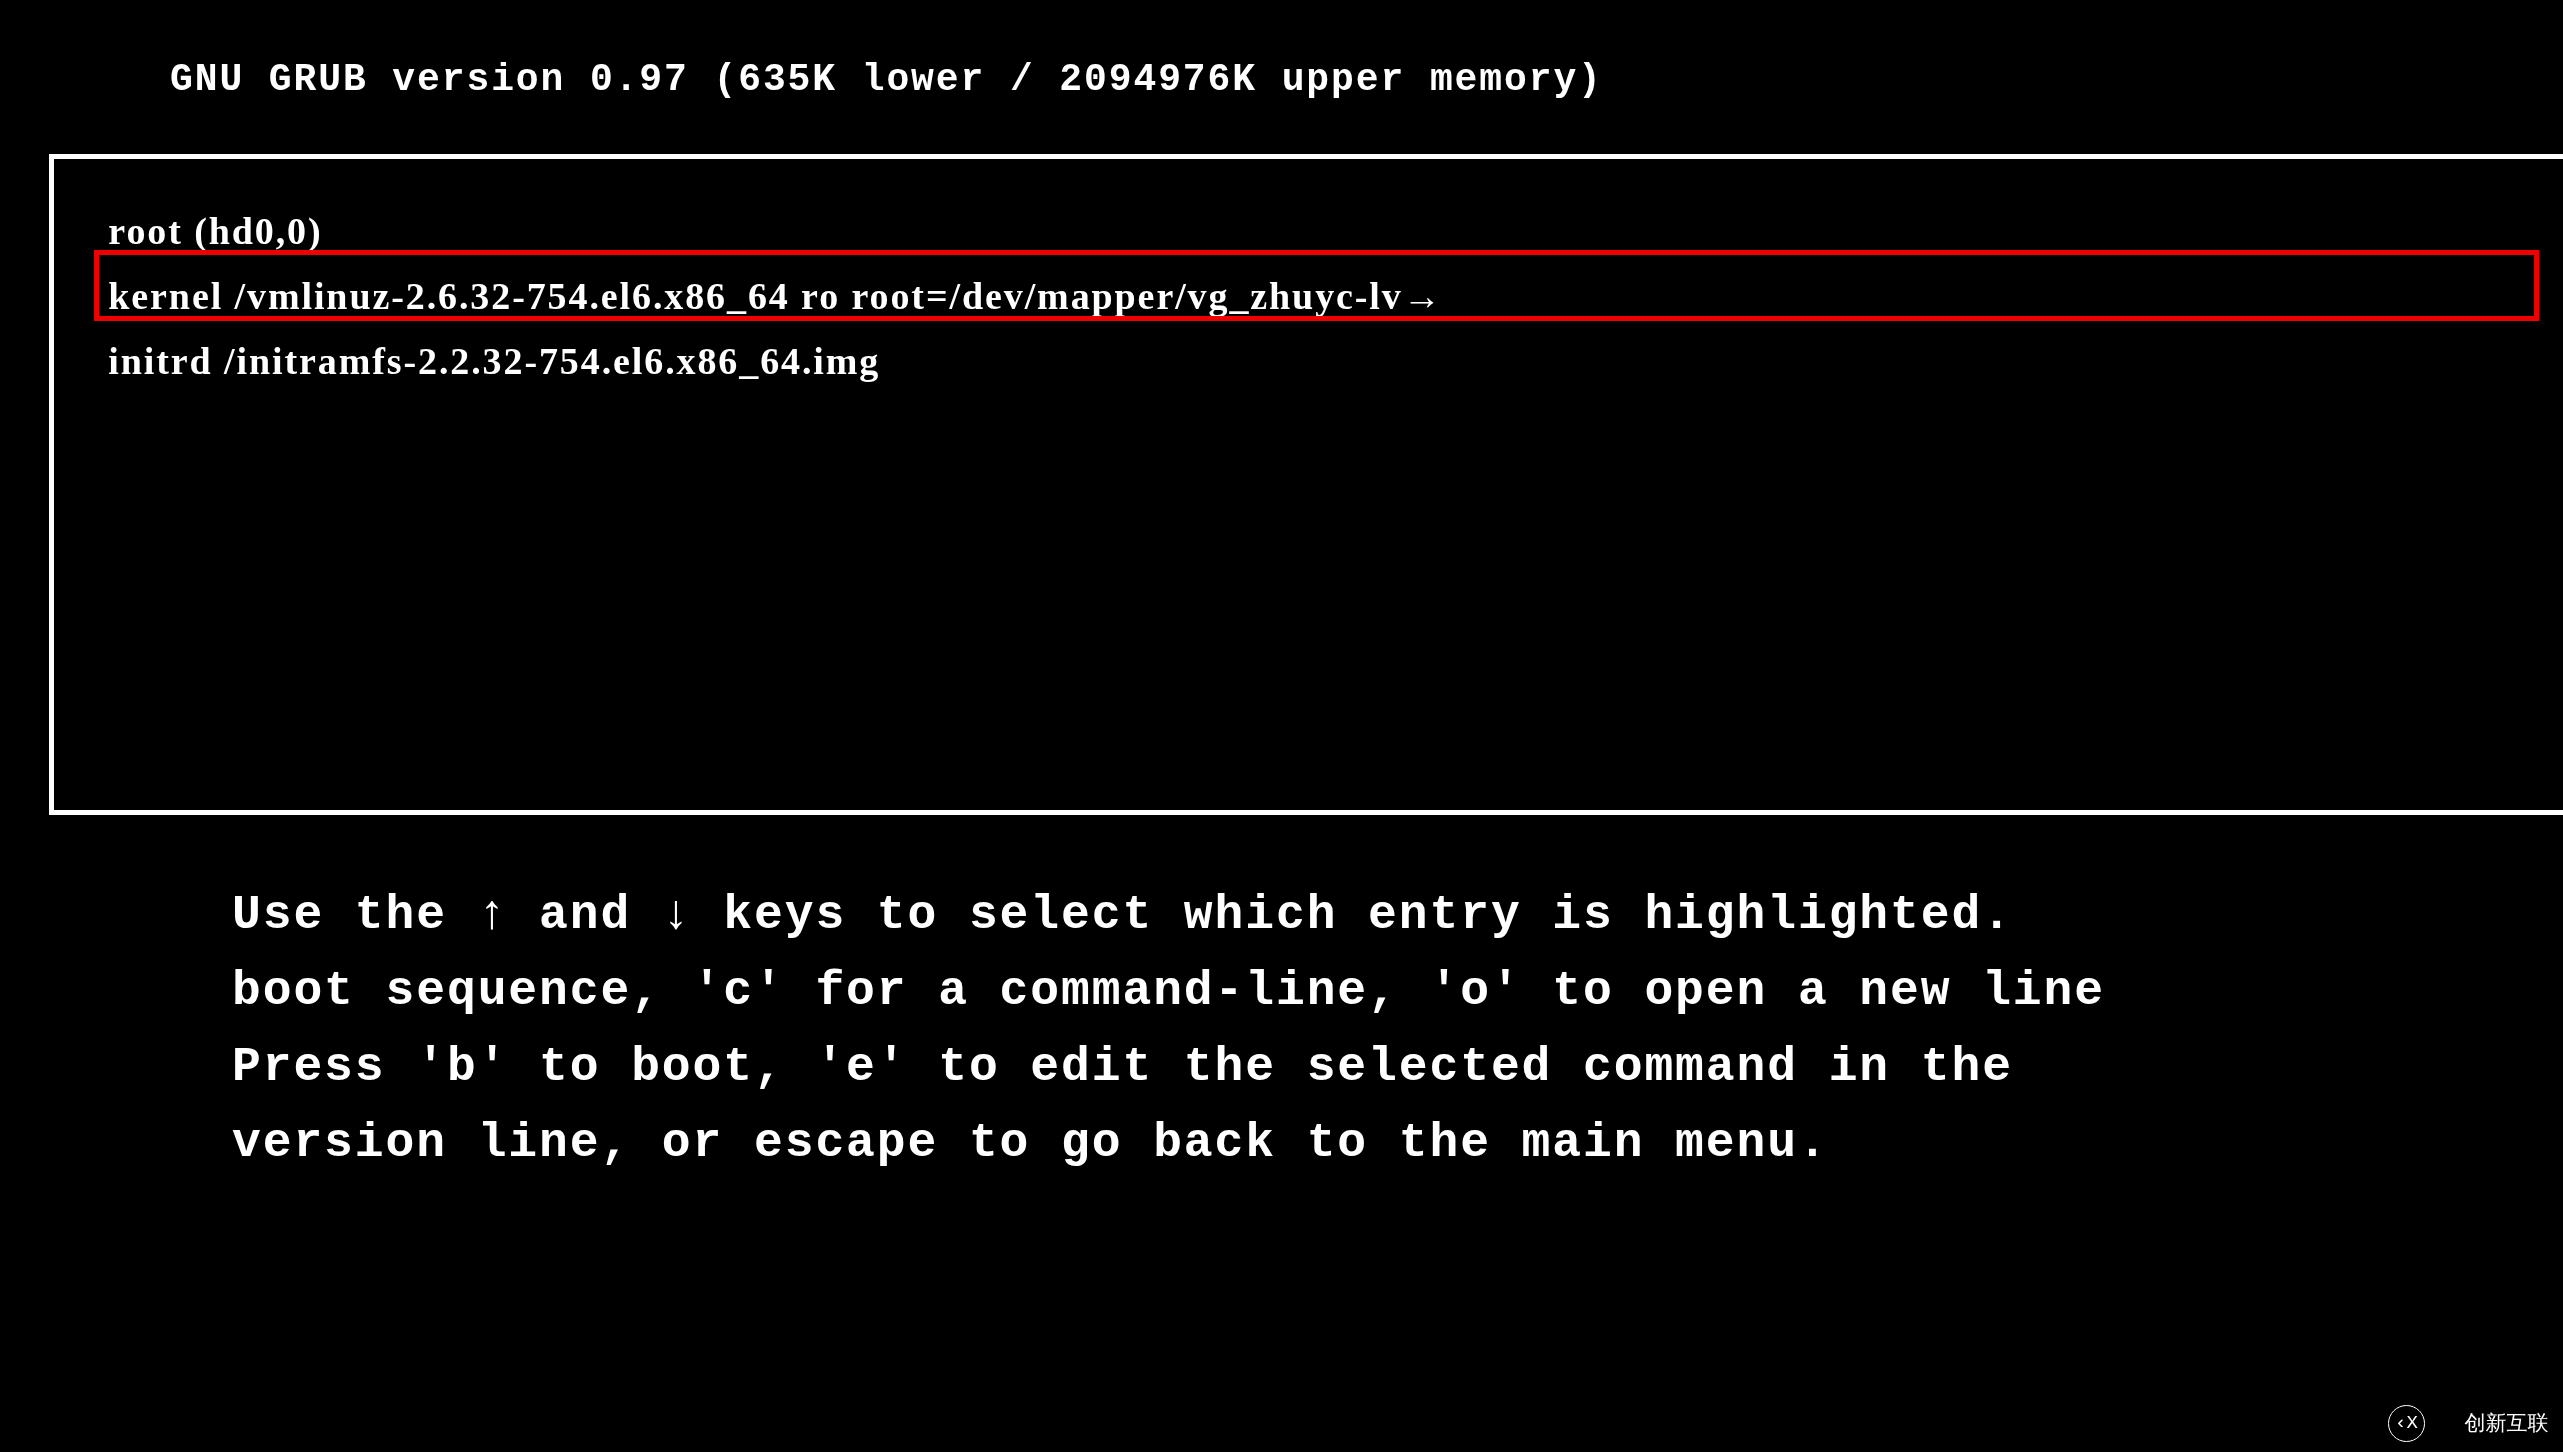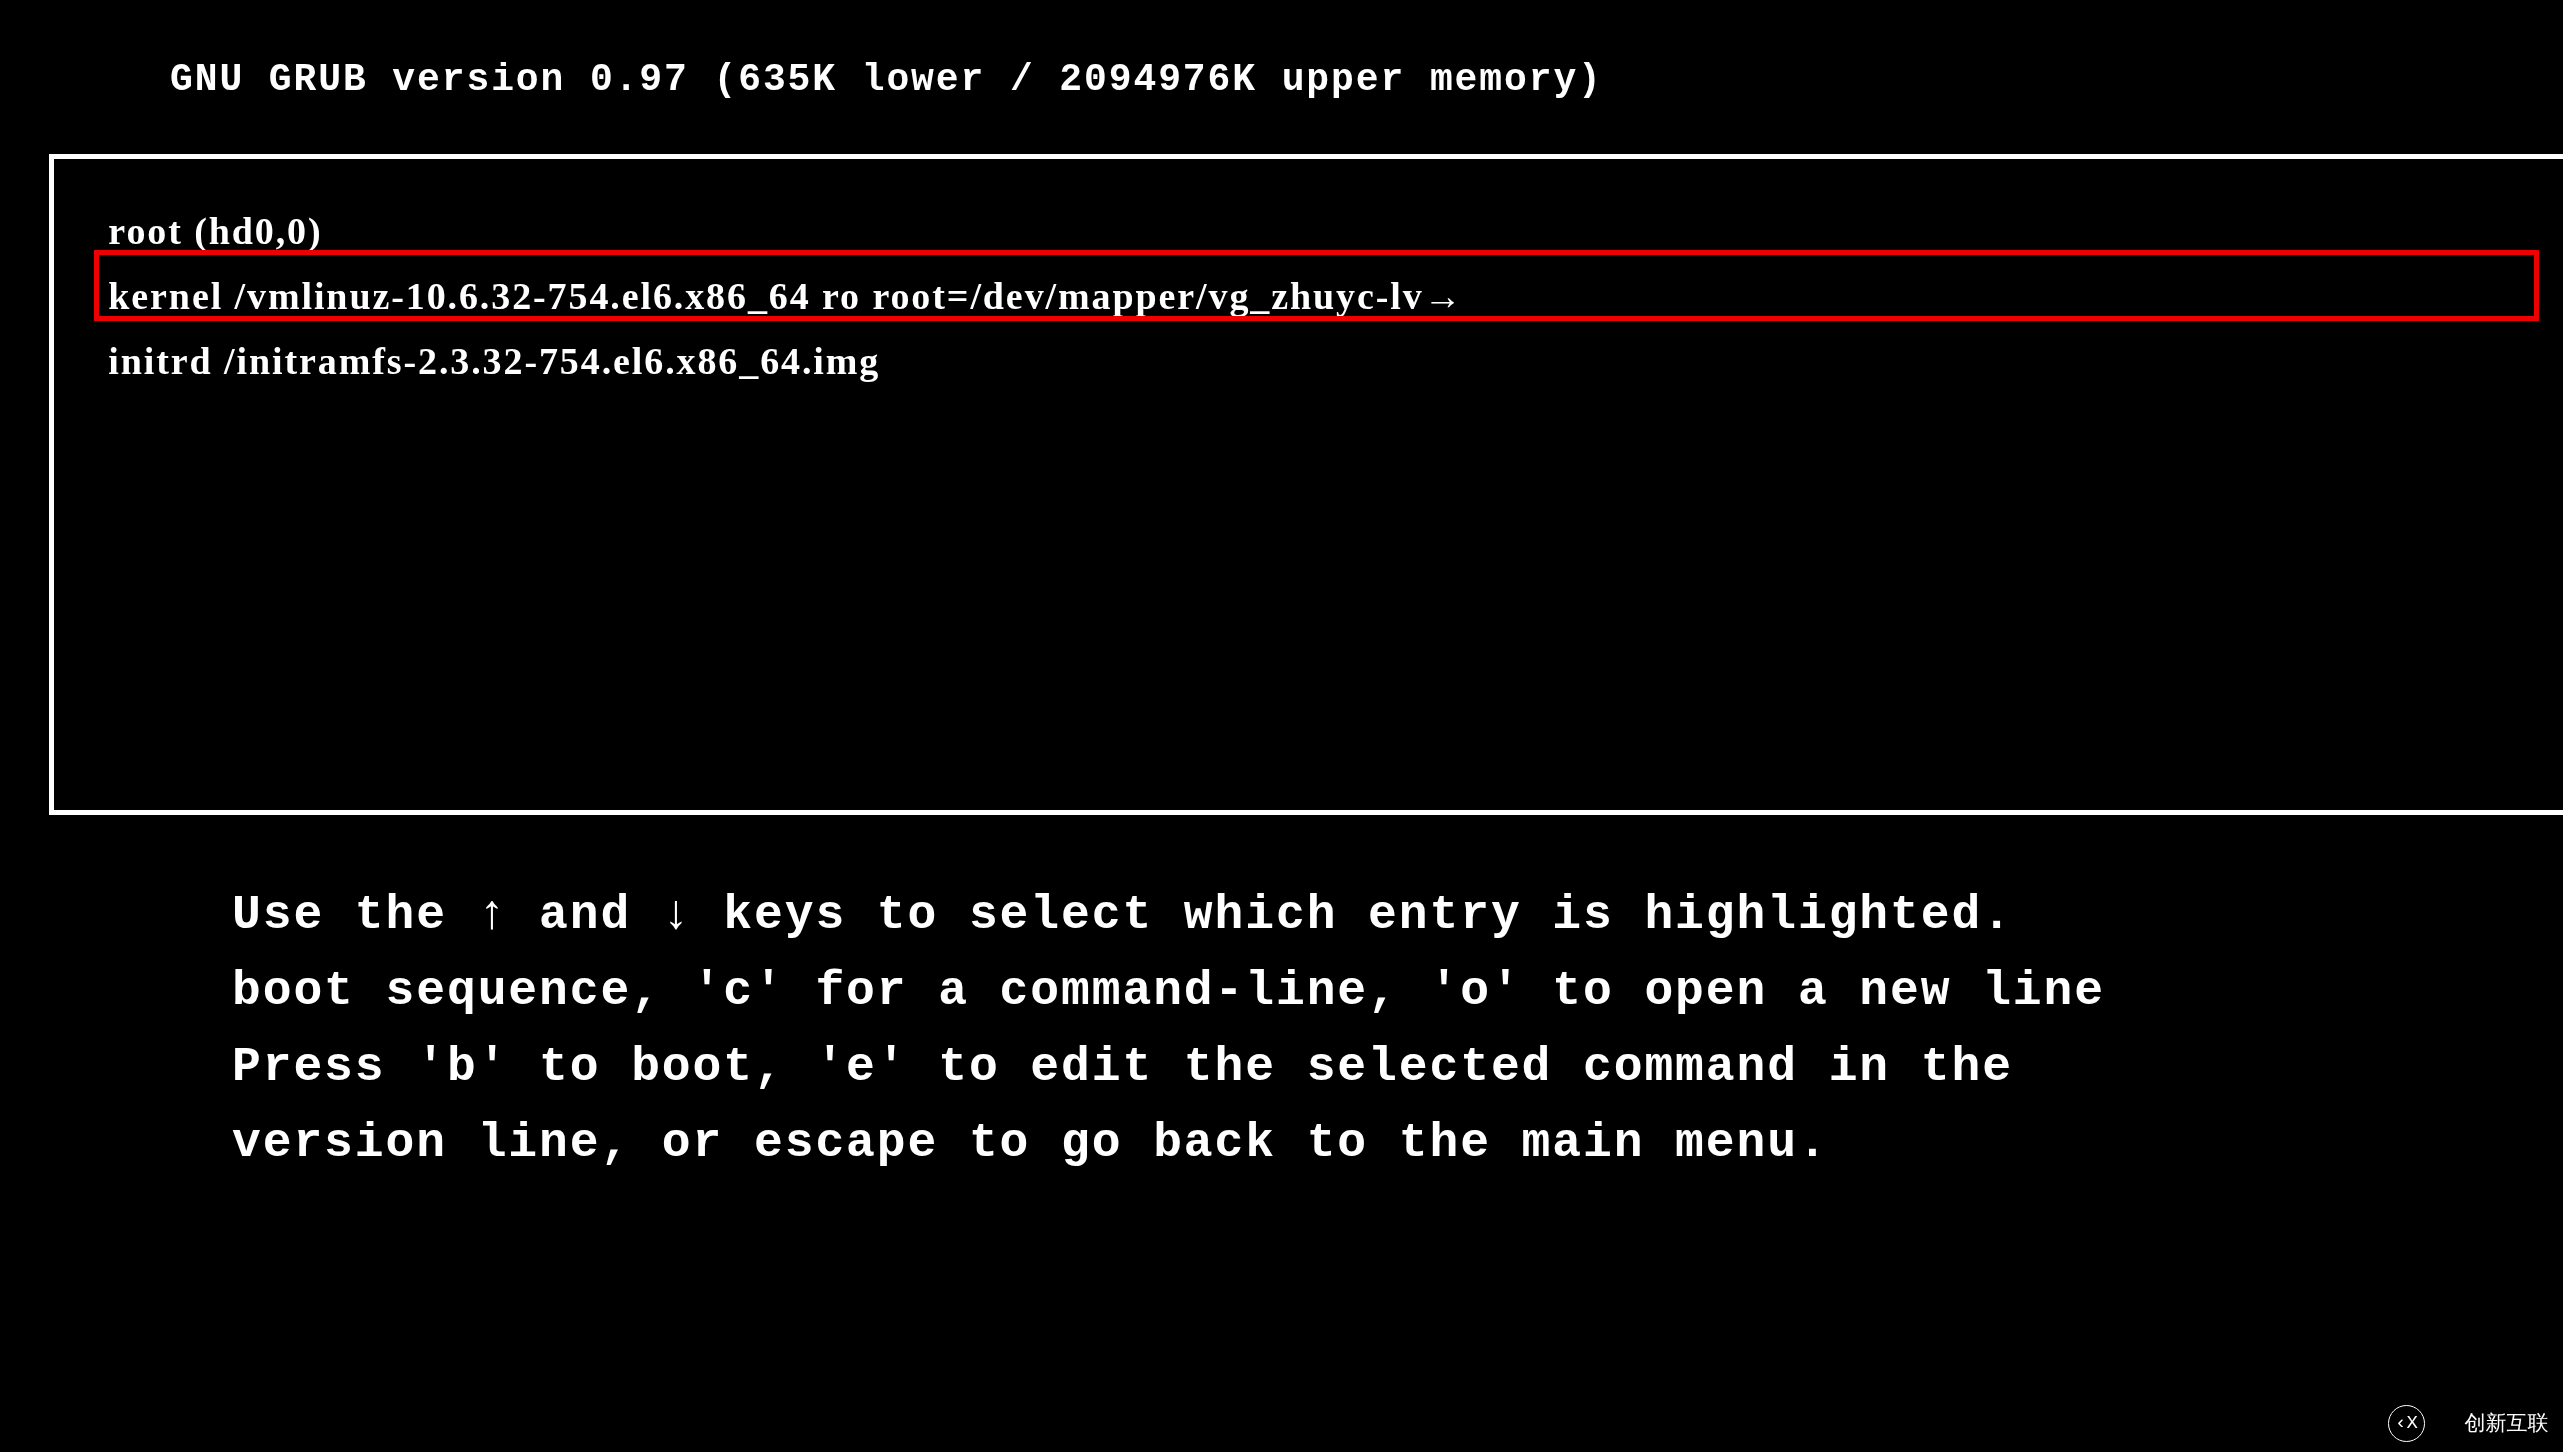--- a/index.html
+++ b/index.html
@@ -81,22 +81,22 @@
   </style>
 </head>
 <body>
 
 <div class="header">
   <span>GNU GRUB  version 0.97  (635K lower / 2094976K upper memory)</span>
 </div>
 
 <div class="menu-container">
   <div class="menu-line">root (hd0,0)</div>
-  <div class="menu-line">kernel /vmlinuz-10.6.32-754.el6.x86_64 ro root=/dev/mapper/vg_zhuyc-lv→</div>
-  <div class="menu-line">initrd /initramfs-2.3.32-754.el6.x86_64.img</div>
+  <div class="menu-line">kernel /vmlinuz-2.6.32-754.el6.x86_64 ro root=/dev/mapper/vg_zhuyc-lv→</div>
+  <div class="menu-line">initrd /initramfs-2.2.32-754.el6.x86_64.img</div>
   <div class="highlight-box"></div>
 </div>
 
 <div class="instructions">
   <div>Use the ↑ and ↓ keys to select which entry is highlighted.</div>
   <div>boot sequence, 'c' for a command-line, 'o' to open a new line</div>
   <div>Press 'b' to boot, 'e' to edit the selected command in the</div>
   <div>version line, or escape to go back to the main menu.</div>
 </div>
 

